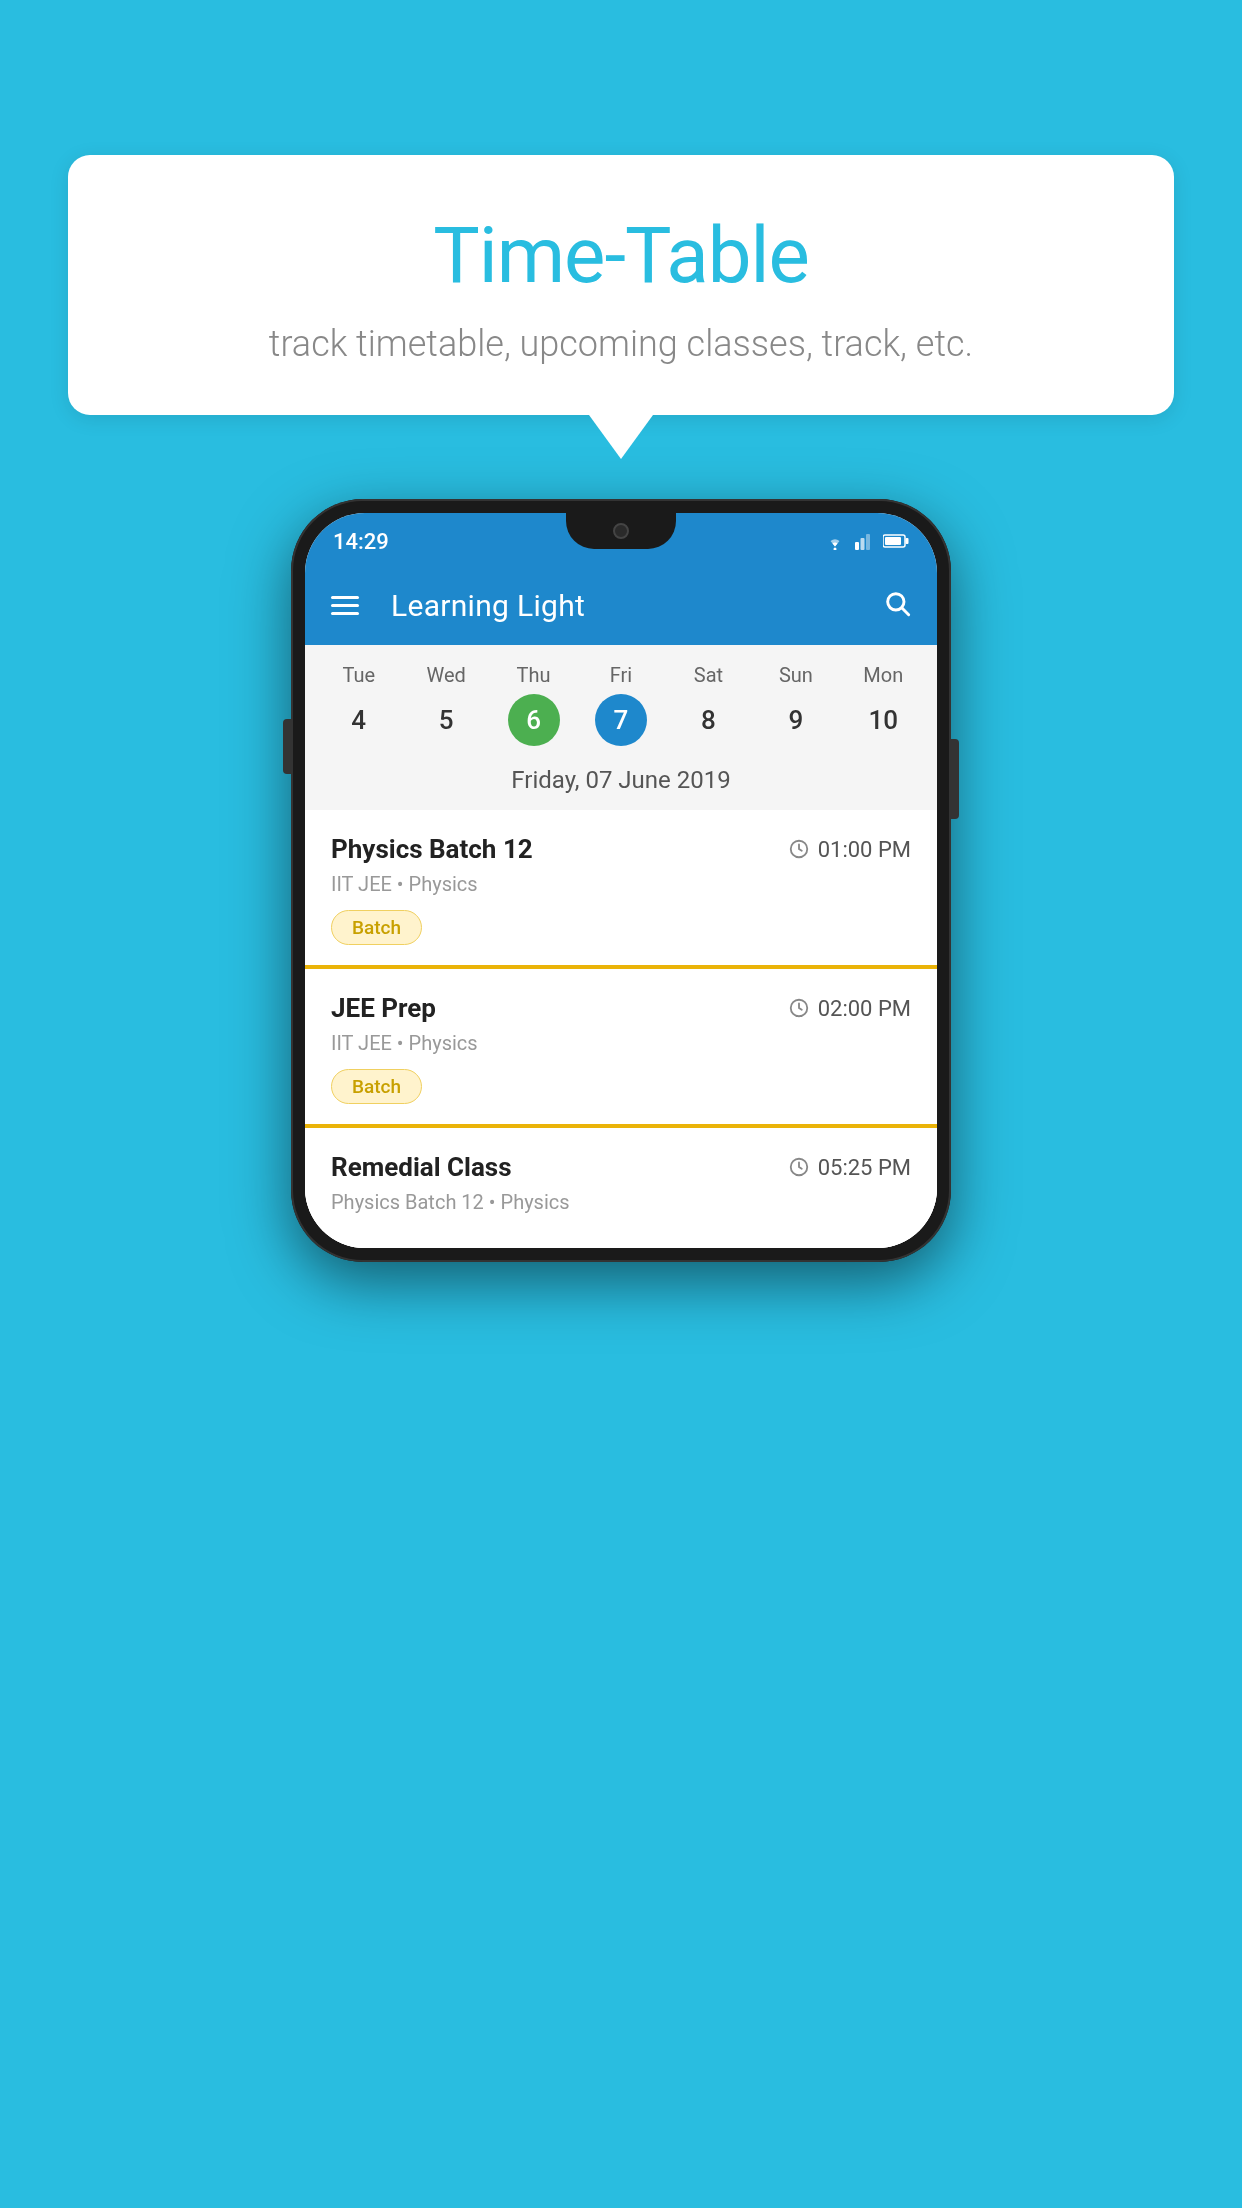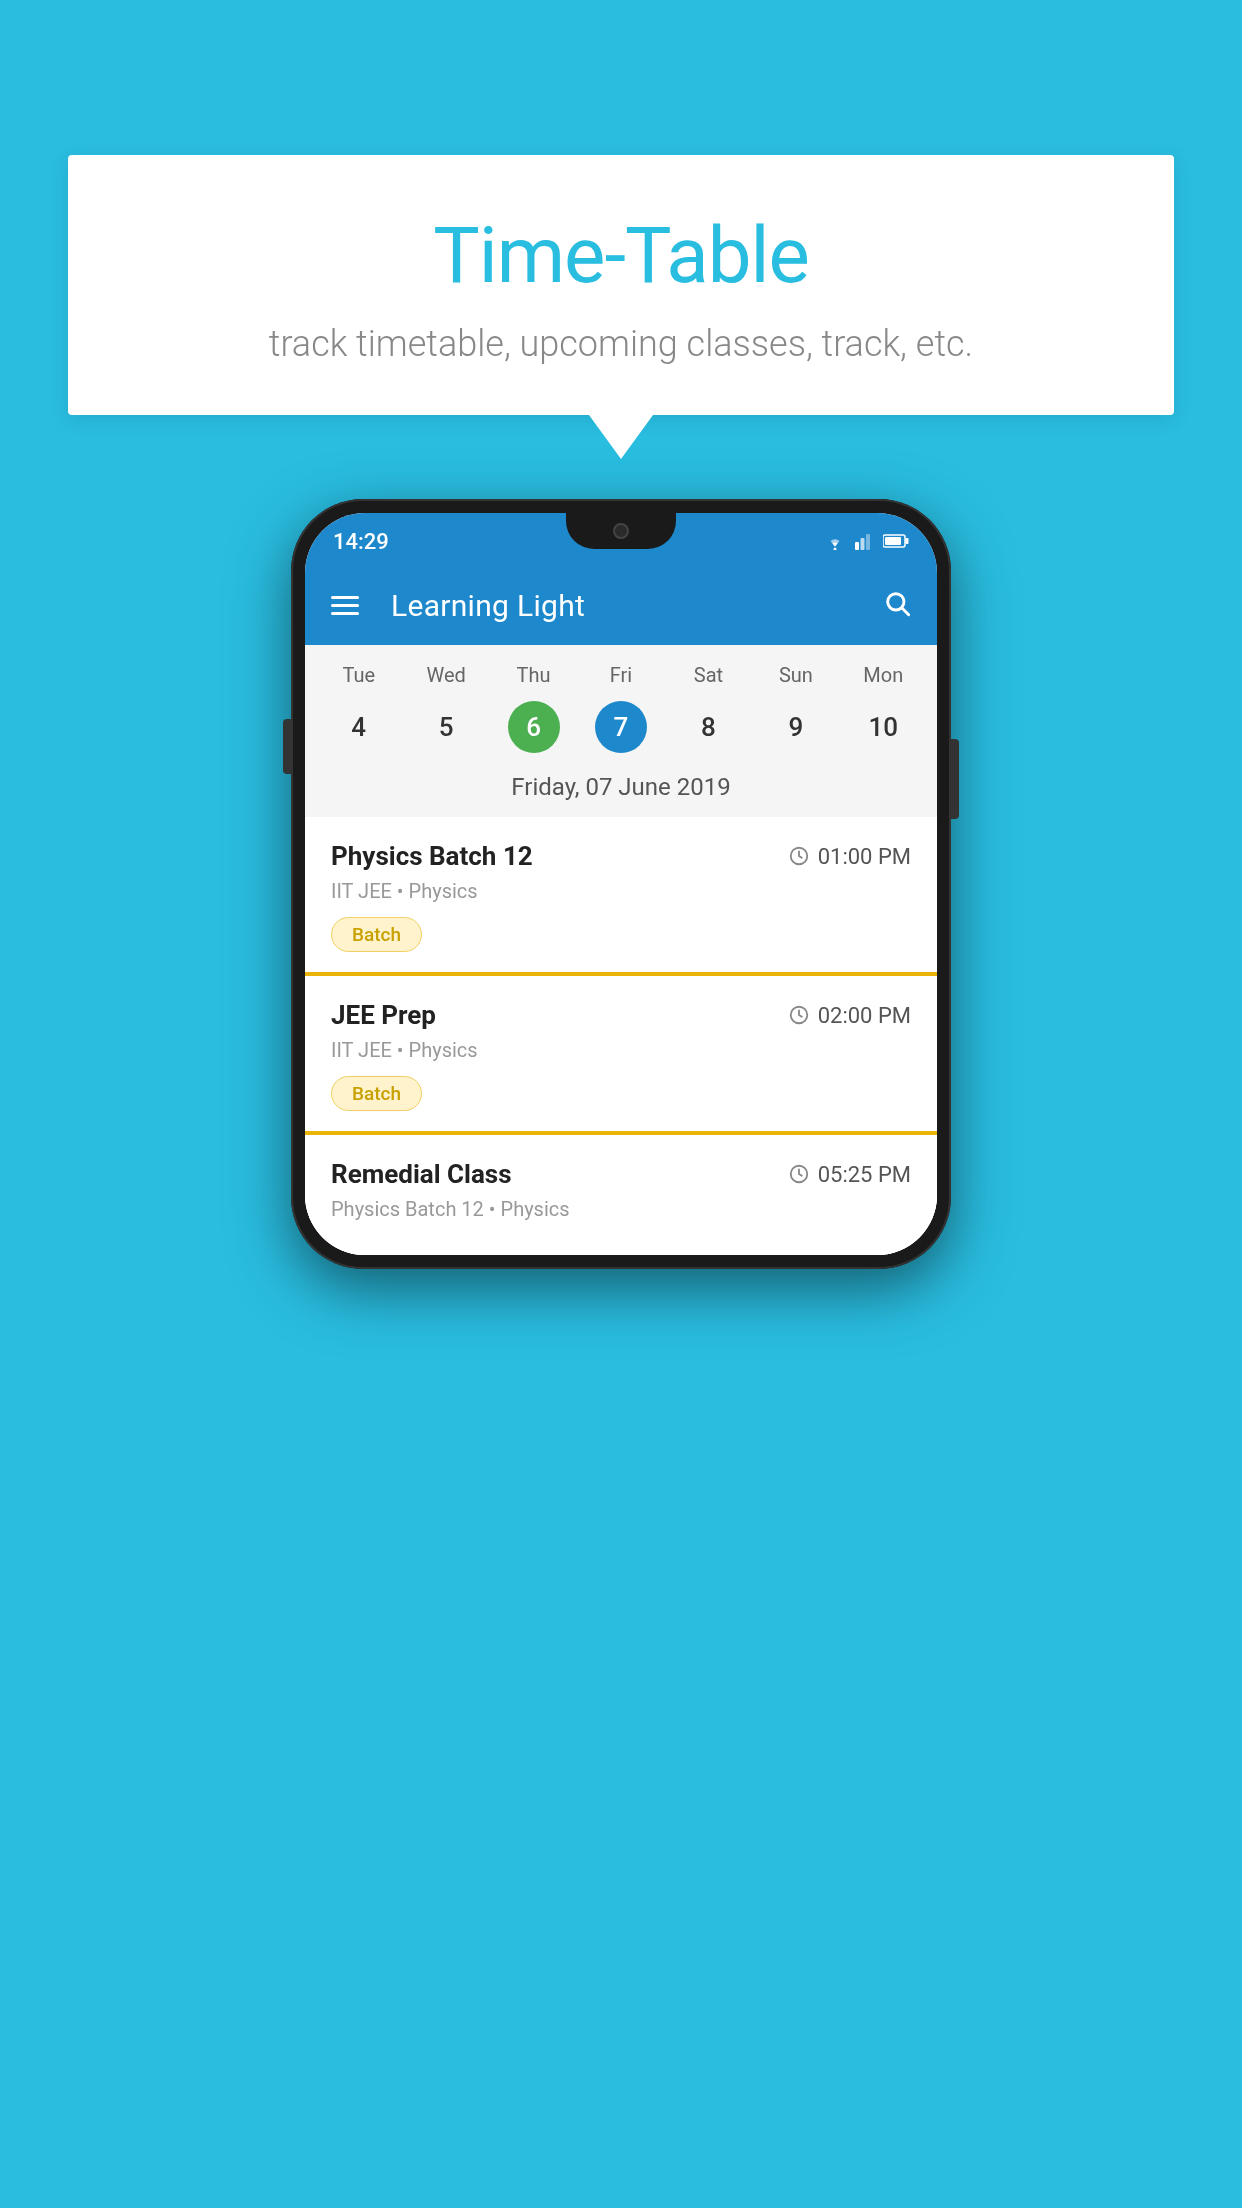--- a/index.html
+++ b/index.html
@@ -20,21 +20,21 @@
       top: 155px;
       left: 68px;
       right: 68px;
       display: flex;
       flex-direction: column;
       align-items: center;
     }
 
     .speech-bubble {
       background: #fff;
-      border-radius: 4px;
+      border-radius: 22px;
       padding: 55px 60px 50px;
       text-align: center;
       width: 100%;
       box-shadow: 0 4px 20px rgba(0,0,0,0.1);
     }
 
     .speech-bubble-title {
       font-size: 78px;
       font-weight: 400;
       color: #29bde0;
@@ -188,21 +188,21 @@
 
     
     .calendar-strip {
       background: #f5f5f5;
       padding: 18px 10px 0;
     }
 
     .day-headers {
       display: grid;
       grid-template-columns: repeat(7, 1fr);
-      margin-bottom: 14px;
+      margin-bottom: 7px;
     }
 
     .day-header {
       text-align: center;
       font-size: 20px;
       color: #666;
       font-weight: 400;
     }
 
     .day-numbers {

